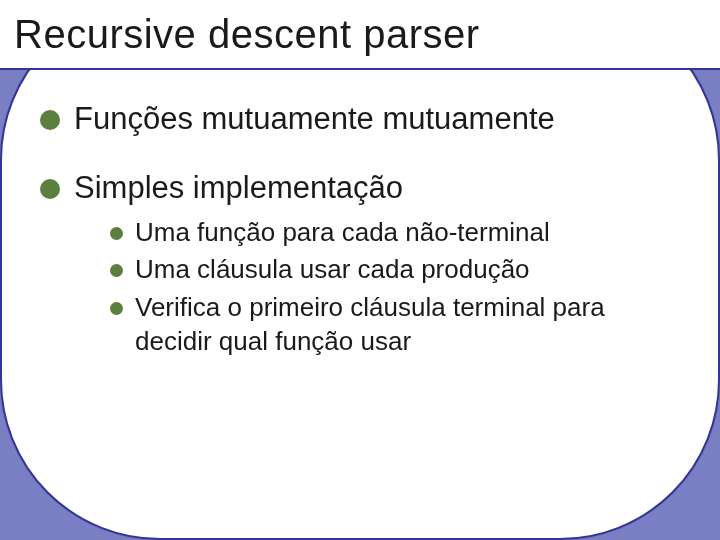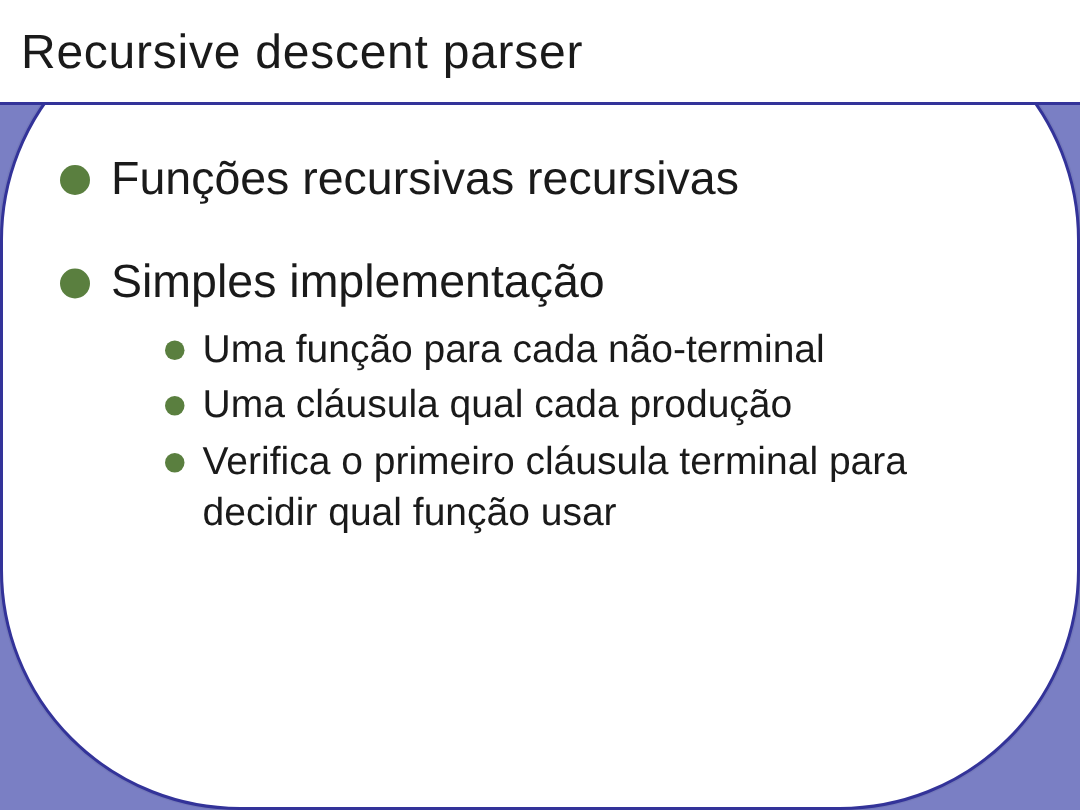--- a/index.html
+++ b/index.html
@@ -26,21 +26,21 @@
     left: 0;
     right: 0;
     height: 70px;
     background: #fff;
     border-bottom: 2px solid #333399;
     display: flex;
     align-items: center;
     padding-left: 14px;
   }
   .title {
-    font-size: 32px;
+    font-size: 40px;
     color: #1a1a1a;
     font-weight: 400;
     letter-spacing: 0.5px;
   }
   .content {
     position: absolute;
     top: 100px;
     left: 40px;
     right: 40px;
     bottom: 40px;
@@ -90,36 +90,36 @@
 
 <div class="title-bar">
   <div class="title">Recursive descent parser</div>
 </div>
 
 <div class="content">
 
 
   <div class="level1">
     <div class="bullet"></div>
-    <div>Funções recursivas recursivas</div>
+    <div>Funções mutuamente mutuamente</div>
   </div>
 
   <div class="level1" style="margin-bottom:8px;margin-top:15px;">
     <div class="bullet"></div>
     <div>Simples implementação</div>
   </div>
 
   <div class="sublist">
     <div class="level2">
       <div class="bullet"></div>
       <div>Uma função para cada não-terminal</div>
     </div>
     <div class="level2">
       <div class="bullet"></div>
-      <div>Uma cláusula qual cada produção</div>
+      <div>Uma cláusula usar cada produção</div>
     </div>
     <div class="level2">
       <div class="bullet"></div>
       <div>Verifica o primeiro cláusula terminal para decidir qual função usar</div>
     </div>
   </div>
 
 </div>
 
 </body></html>

